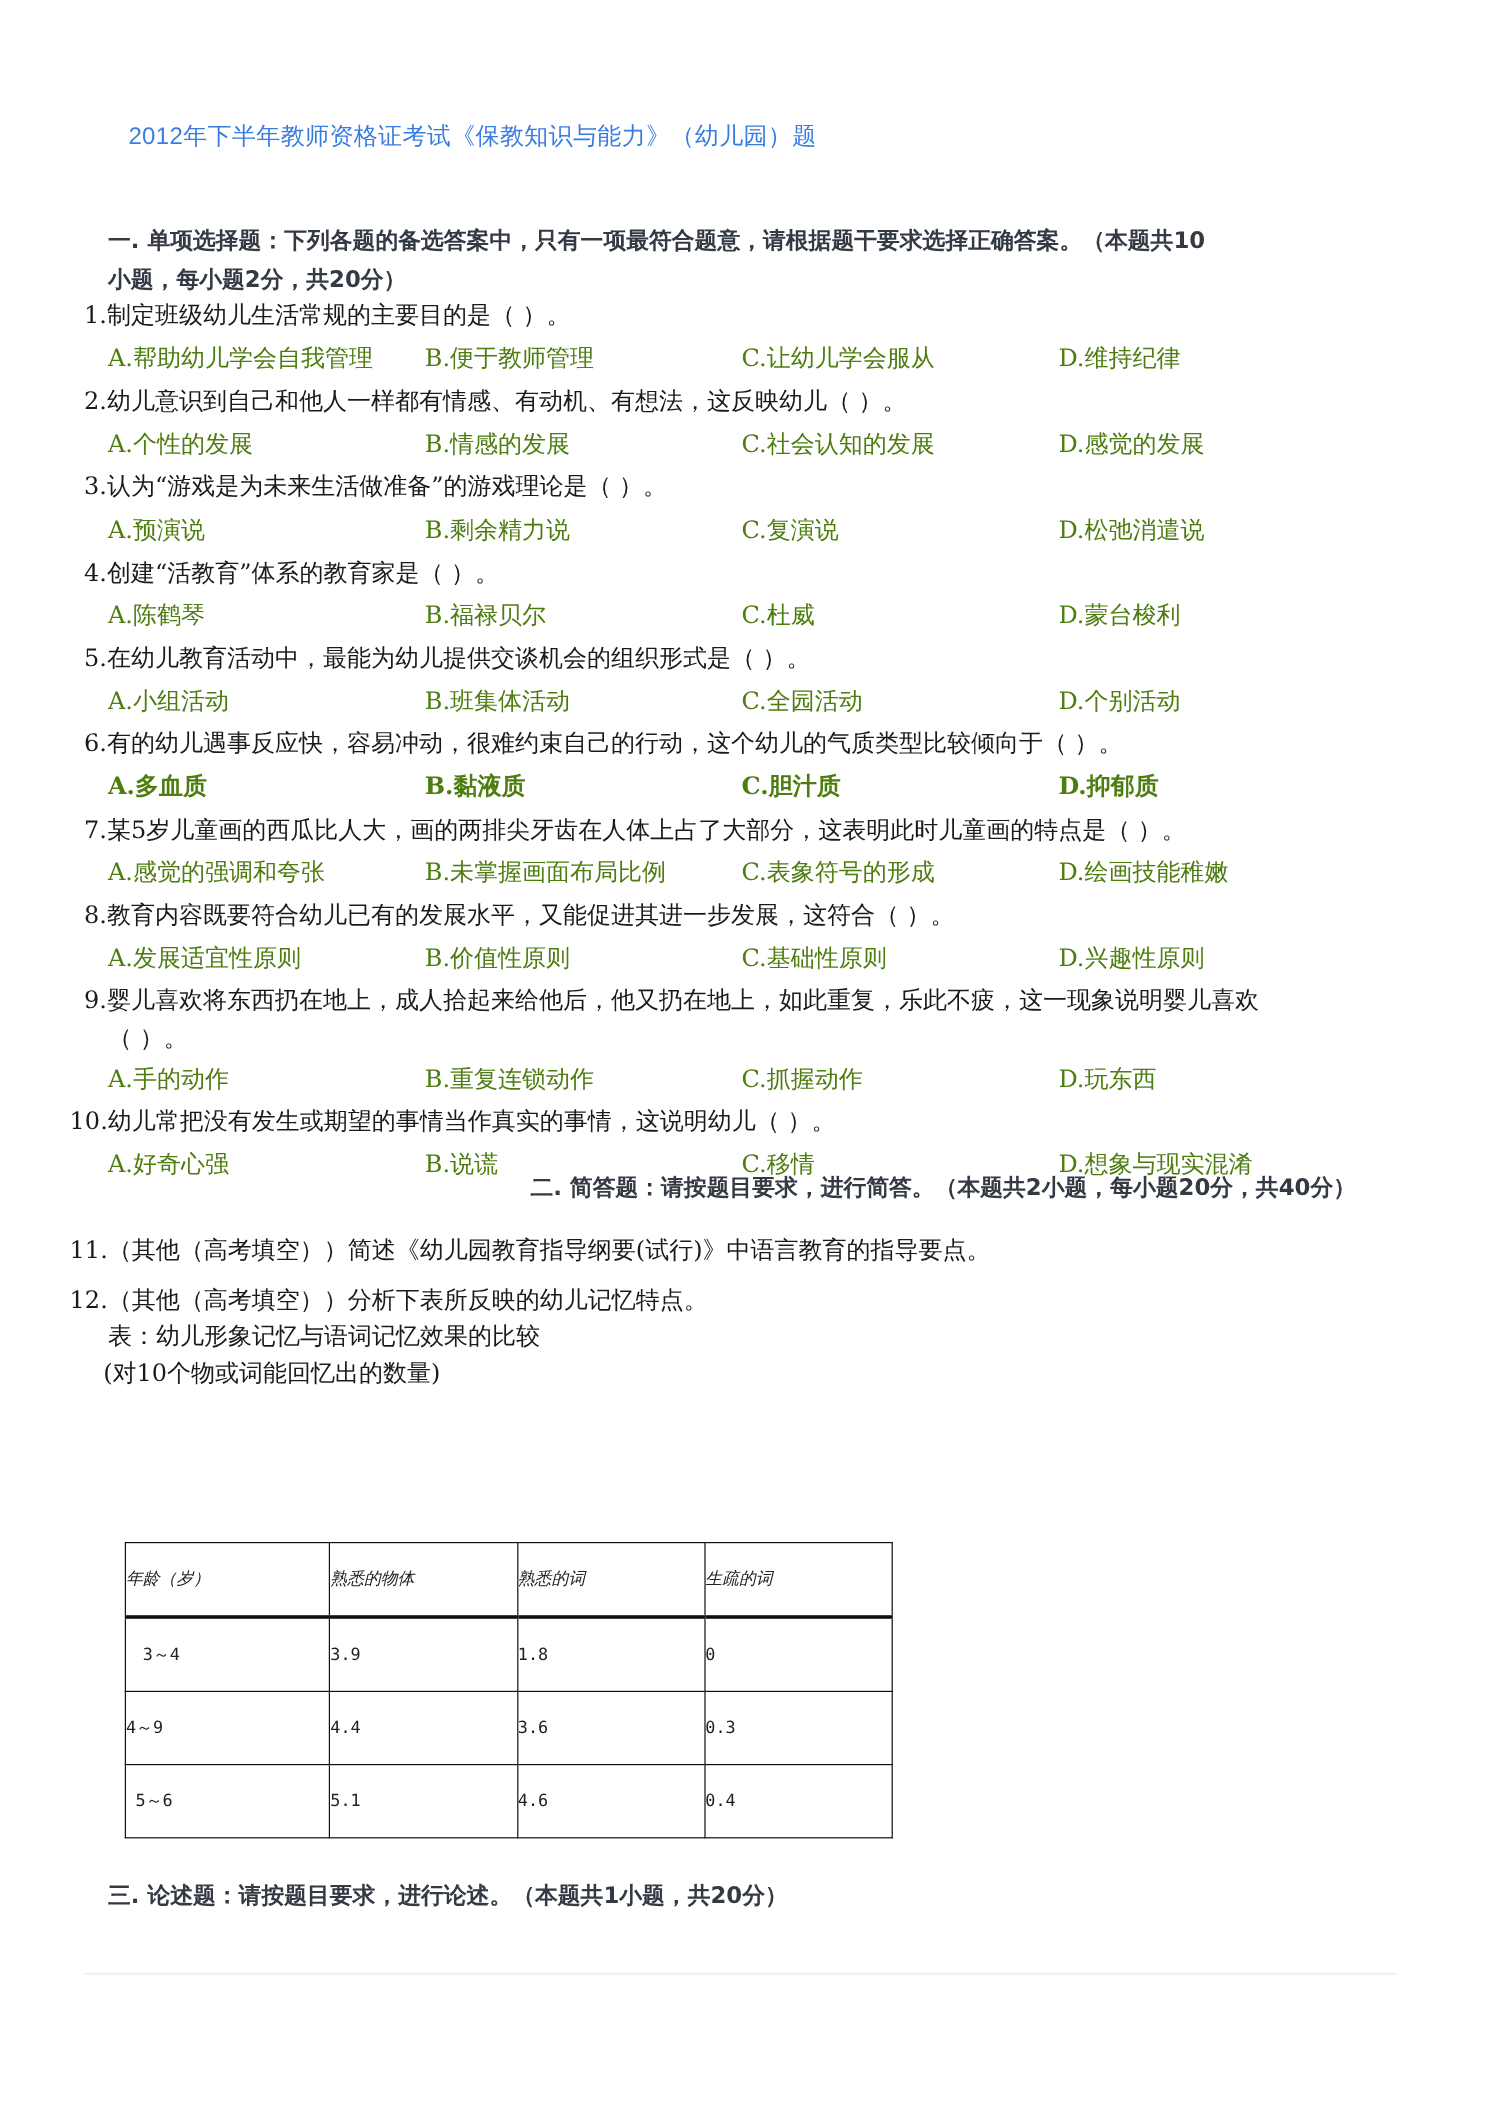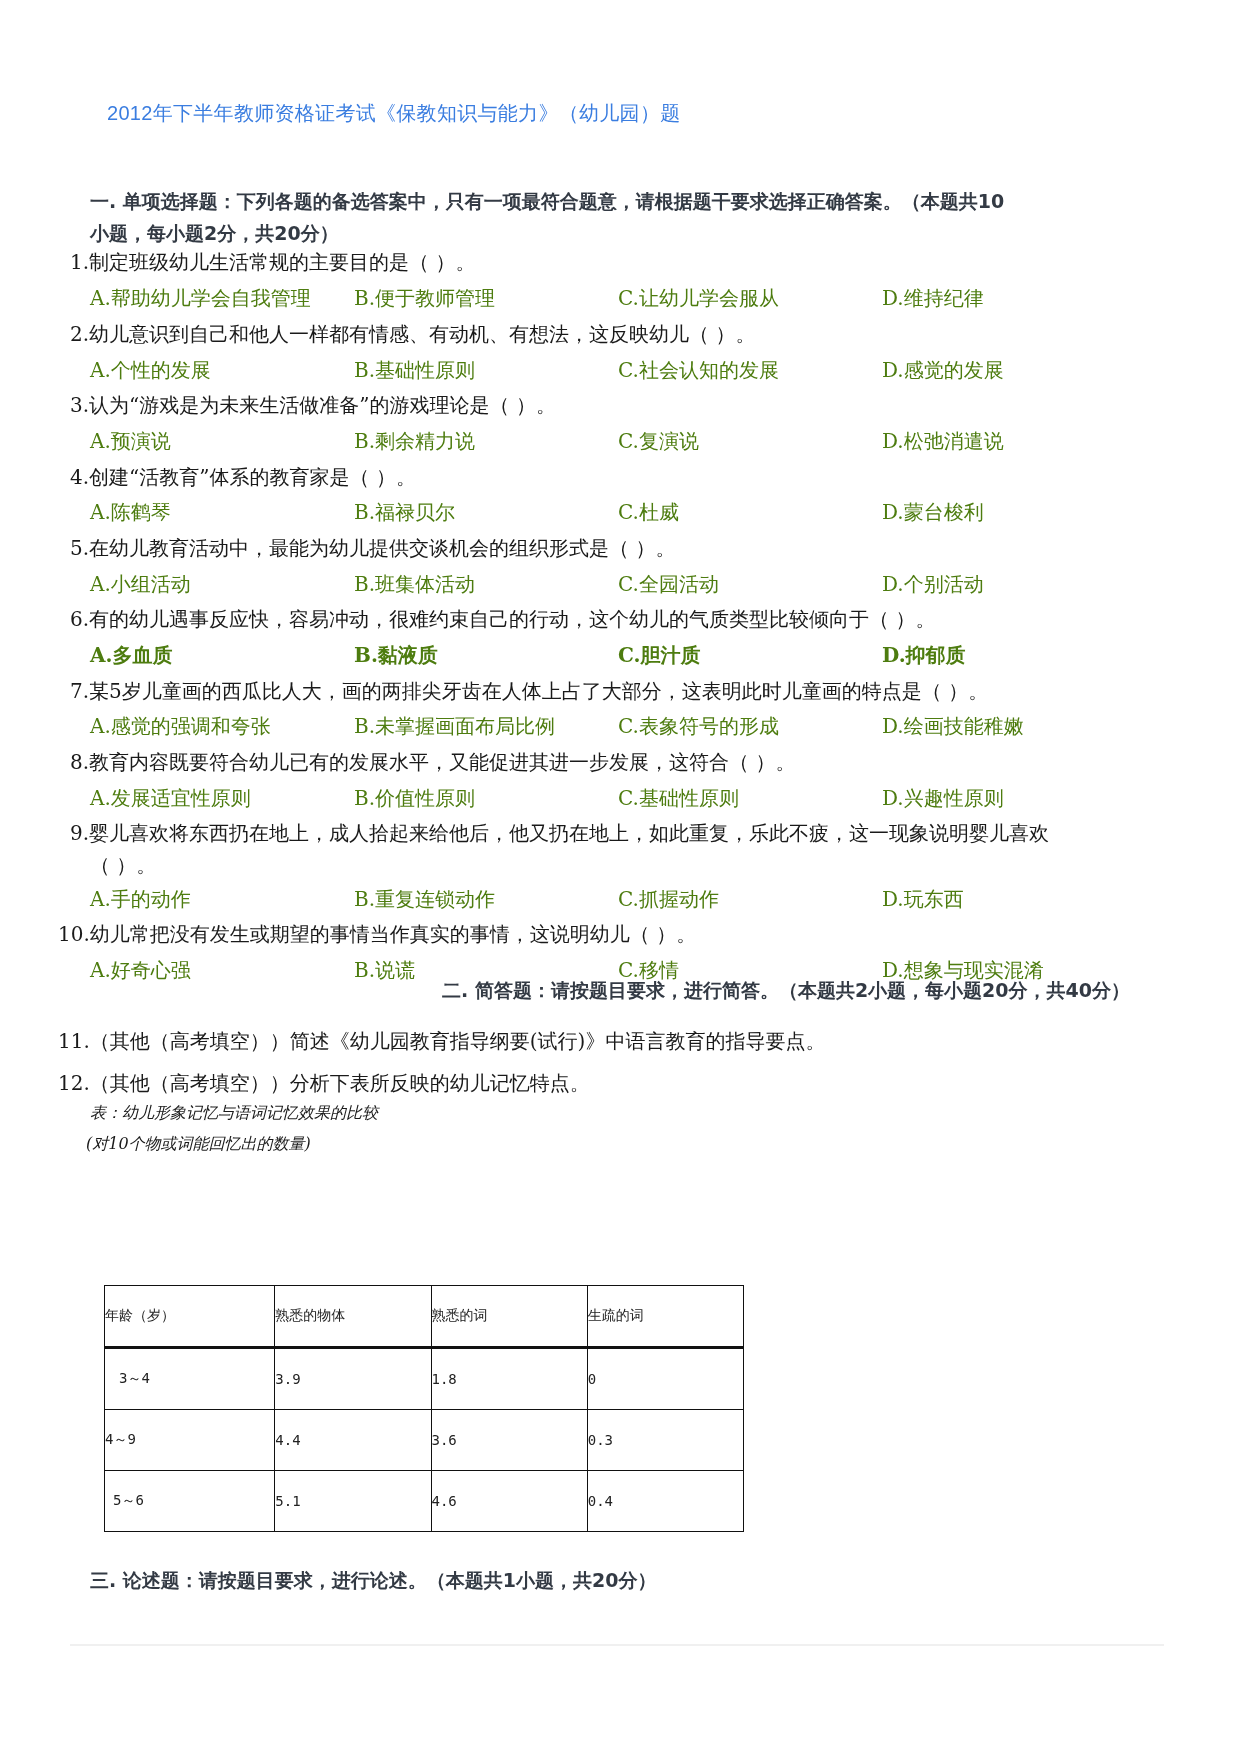--- a/index.html
+++ b/index.html
@@ -28,34 +28,34 @@
     font-size: 20px; color: #4d7c0f; line-height: 32px; white-space: nowrap;
   }
   .opt.a { left: 0; }
   .opt.b { left: 264px; }
   .opt.c { left: 528px; }
   .opt.d { left: 792px; }
 
   .plain-line {
     position: absolute; left: 90px;
     font-family: "DejaVu Serif", "Liberation Serif", serif;
-    font-size: 16px; color: #1a1a1a; line-height: 32px; white-space: nowrap; font-style: italic;
+    font-size: 20px; color: #1a1a1a; line-height: 32px; white-space: nowrap;
   }
 
   table.memory {
     position: absolute; left: 104px; top: 1285px;
     border-collapse: collapse; width: 640px;
     font-family: "DejaVu Sans Mono", "Liberation Mono", monospace;
     font-size: 14px; color: #222;
   }
   table.memory td {
     border: 1.5px solid #111; height: 60px; width: 159px;
     padding: 0; vertical-align: middle; text-align: left;
   }
-  table.memory tr.head td { border-bottom: 3px solid #111; height: 60px; font-family: "DejaVu Sans", sans-serif; }
+  table.memory tr.head td { border-bottom: 3px solid #111; height: 60px; font-family: "DejaVu Sans", sans-serif; font-style: italic; }
   .rule { position: absolute; left: 70px; top: 1644px; width: 1094px; height: 2px; background: #f0f0f0; }
 </style>
 </head>
 <body>
 
 <div class="doc-title">2012年下半年教师资格证考试《保教知识与能力》（幼儿园）题</div>
 
 <div class="section-heading" style="top:185px;">
   <div>一. 单项选择题：下列各题的备选答案中，只有一项最符合题意，请根据题干要求选择正确答案。（本题共10</div>
   <div>小题，每小题2分，共20分）</div>
@@ -65,21 +65,21 @@
 <div class="opts" style="top:282px;">
   <span class="opt a">A.帮助幼儿学会自我管理</span>
   <span class="opt b">B.便于教师管理</span>
   <span class="opt c">C.让幼儿学会服从</span>
   <span class="opt d">D.维持纪律</span>
 </div>
 
 <div class="q-stem" style="top:318px;">2.幼儿意识到自己和他人一样都有情感、有动机、有想法，这反映幼儿（  ）。</div>
 <div class="opts" style="top:354px;">
   <span class="opt a">A.个性的发展</span>
-  <span class="opt b">B.基础性原则</span>
+  <span class="opt b">B.情感的发展</span>
   <span class="opt c">C.社会认知的发展</span>
   <span class="opt d">D.感觉的发展</span>
 </div>
 
 <div class="q-stem" style="top:389px;">3.认为“游戏是为未来生活做准备”的游戏理论是（  ）。</div>
 <div class="opts" style="top:425px;">
   <span class="opt a">A.预演说</span>
   <span class="opt b">B.剩余精力说</span>
   <span class="opt c">C.复演说</span>
   <span class="opt d">D.松弛消遣说</span>

